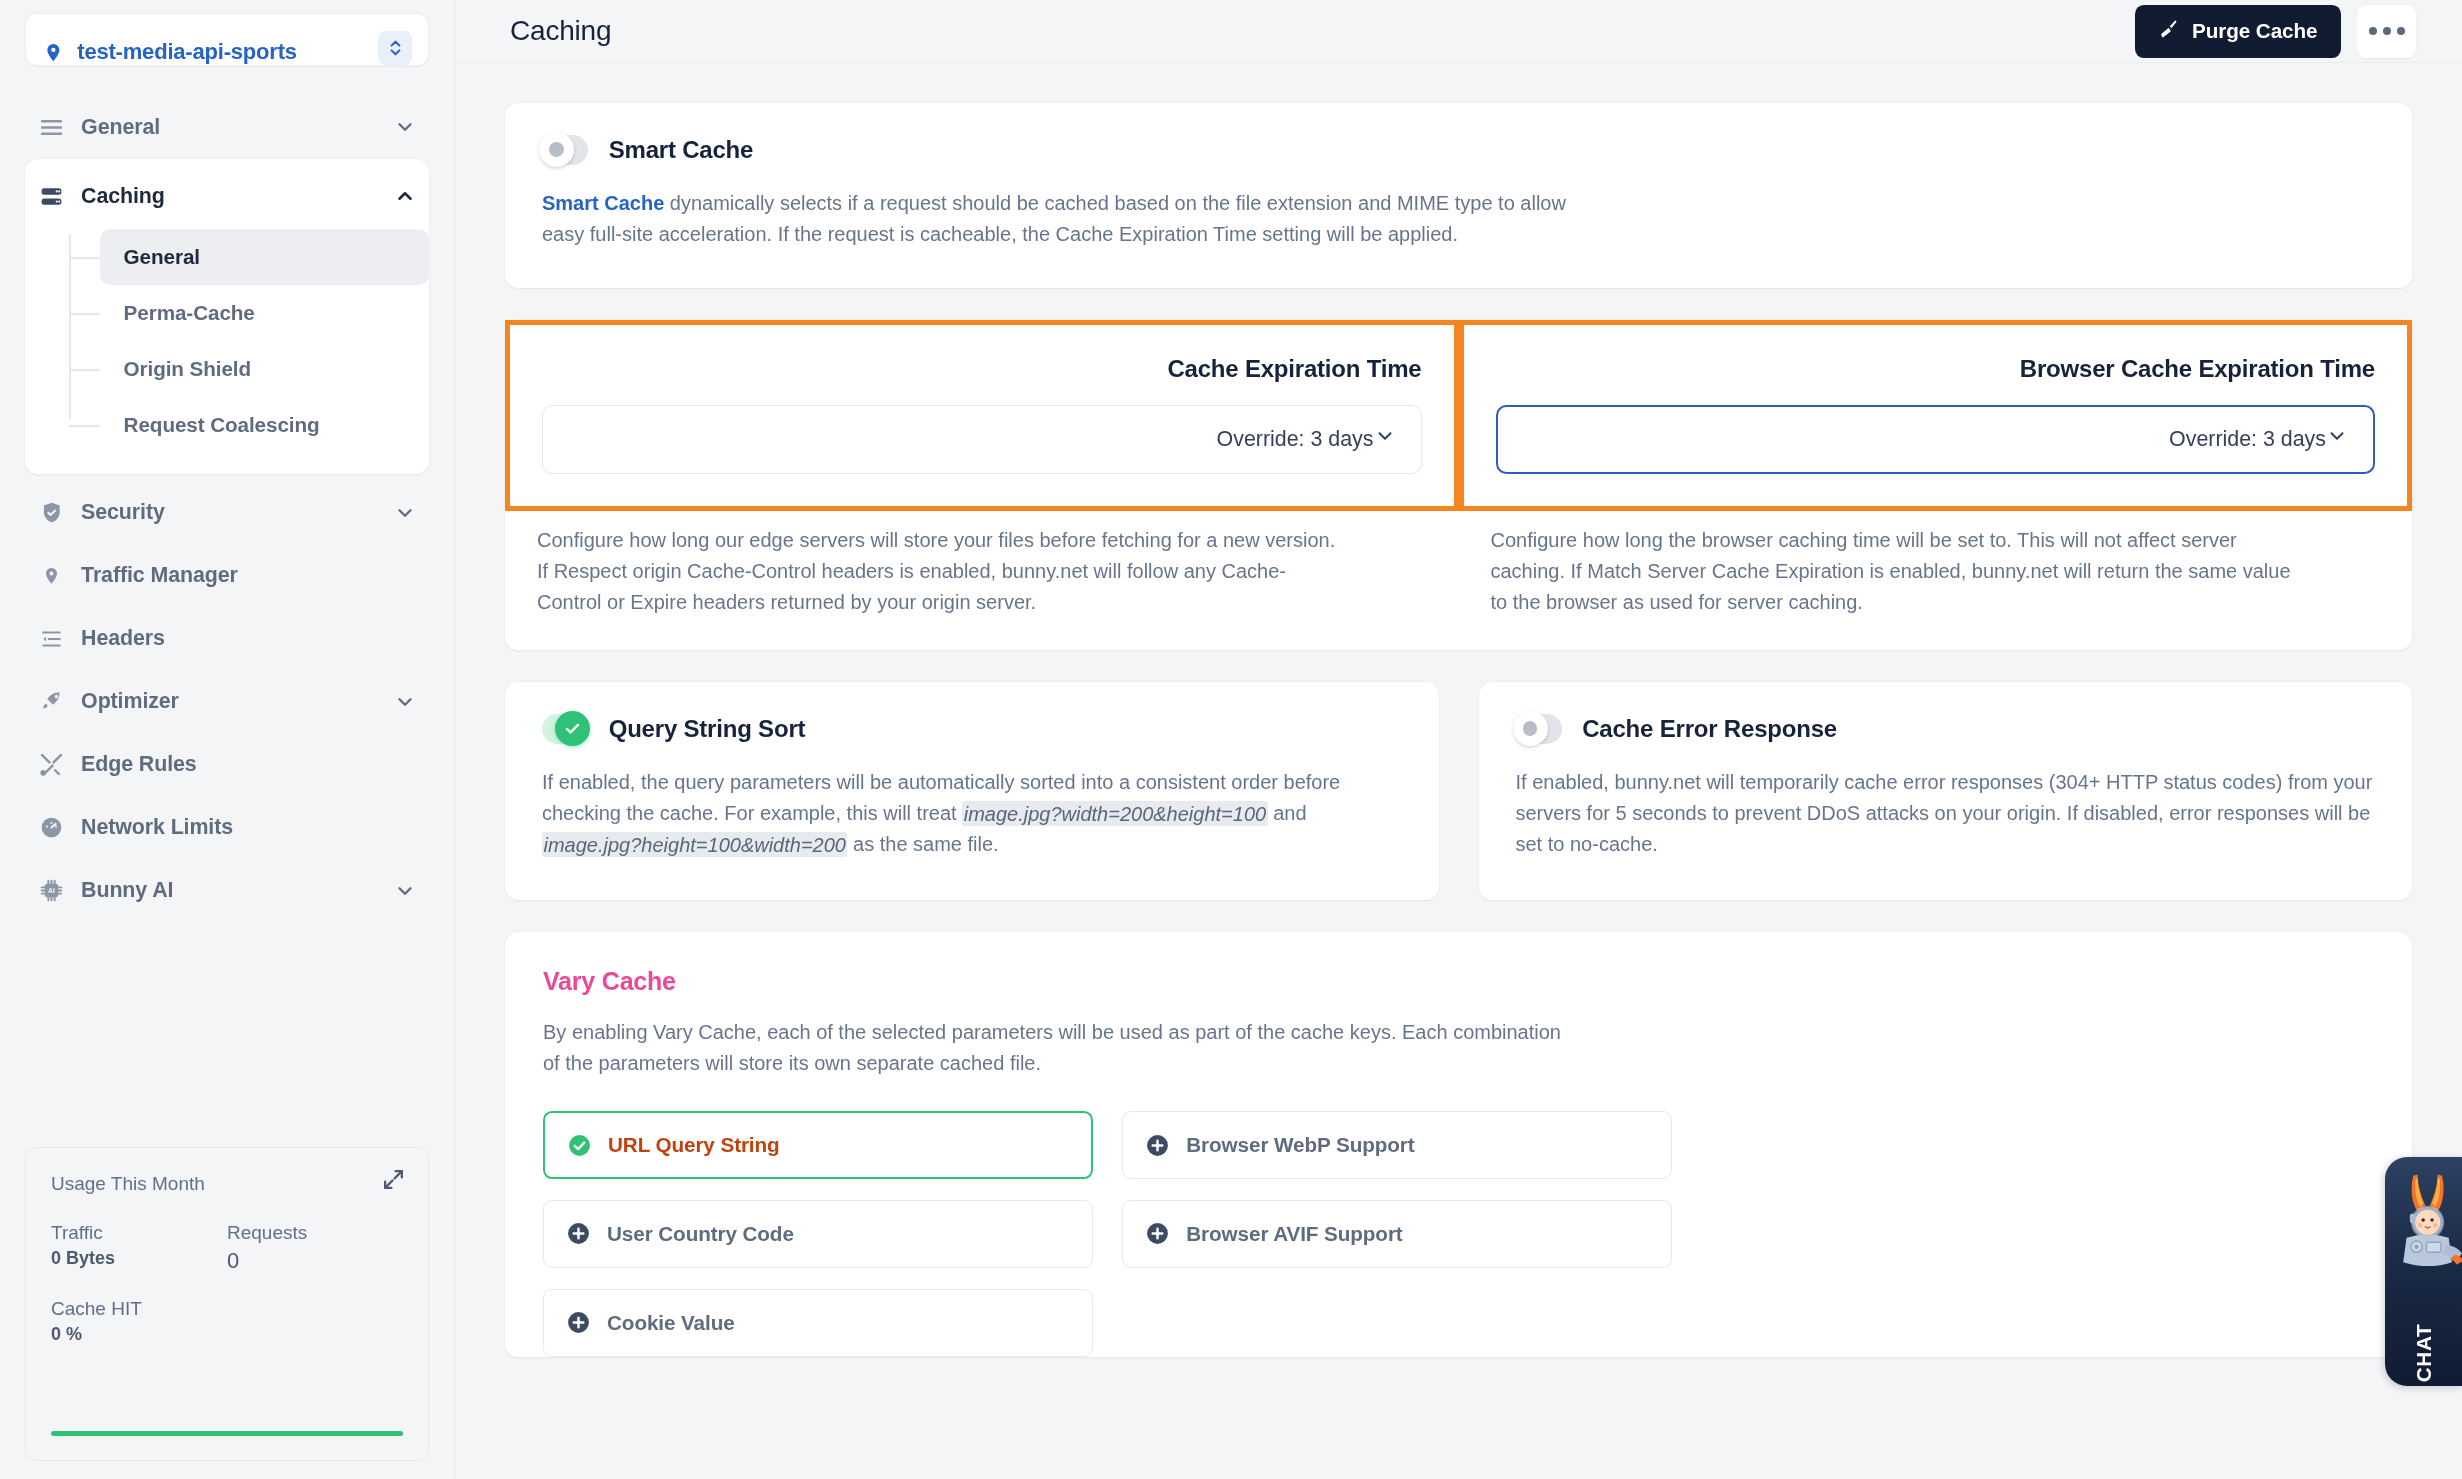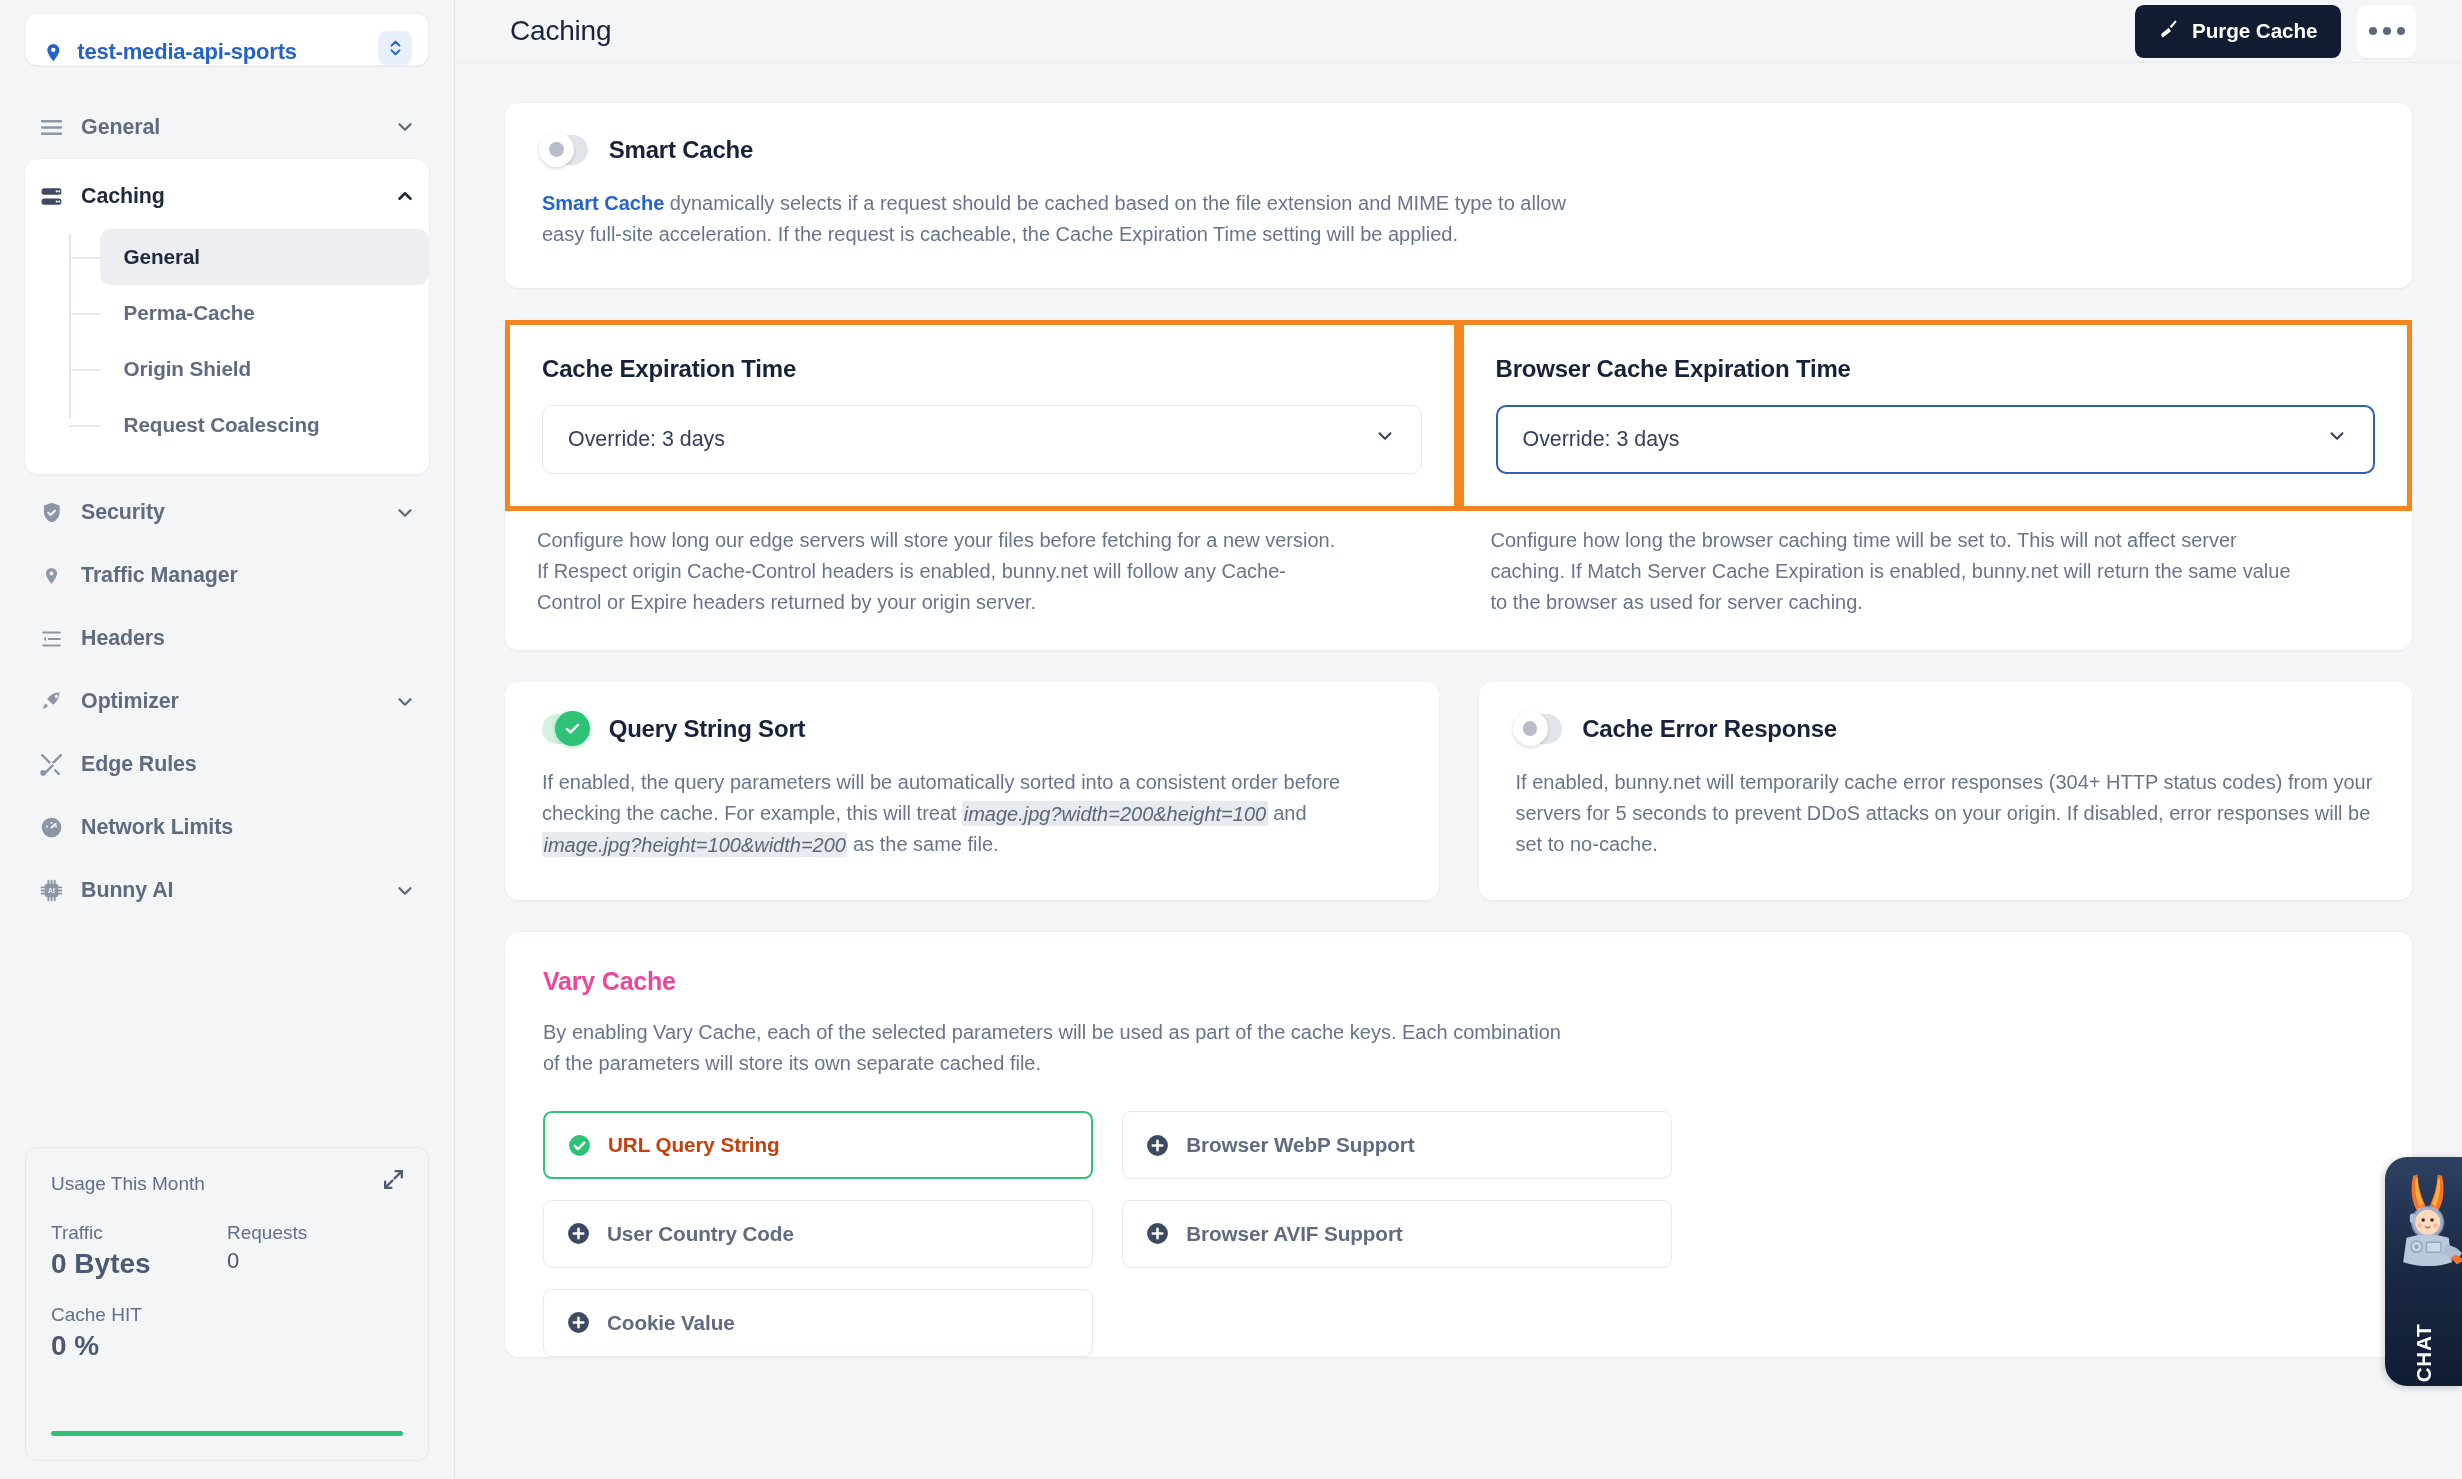--- a/index.html
+++ b/index.html
@@ -75,21 +75,21 @@
   .usage-card {
     position: absolute; left: 25px; right: 25px; bottom: 18px;
     background: #f4f5f7; border: 1.5px solid #e4e7eb; border-radius: 11.8px;
     height: 314px; padding: 25px 25px 0 25px;
   }
   .usage-title { font-size: 19px; color: #60708a; font-weight: 400; }
   .expand-icon { position: absolute; right: 20.7px; top: 19px; width: 26.6px; height: 26.6px; }
   .usage-grid { display: flex; margin-top: 26.6px; }
   .usage-col { width: 50%; }
   .usage-label { font-size: 19px; color: #60708a; font-weight: 400; margin-bottom: 4.4px; }
-  .usage-value { font-size: 28px; color: #4b5a70; font-weight: 700; }
+  .usage-value { font-size: 18px; color: #4b5a70; font-weight: 700; }
   .usage-value-light { font-size: 22px; color: #4b5a70; font-weight: 400; }
   .usage-block2 { margin-top: 23.6px; }
   .usage-bar {
     position: absolute; left: 25px; right: 25px; bottom: 23.6px;
     height: 5.2px; background: #2ec277; border-radius: 3px;
   }
 
   
   .main { flex: 1; height: 1479px; position: relative; overflow: hidden; background: #f4f5f7; }
   .topbar {
@@ -138,21 +138,21 @@
     background: #e7eaef; color: #5a6778; font-style: italic;
     padding: 1.5px 1.5px; border-radius: 2.2px;
   }
 
   .smart-card { padding: 32px 37px 38px 37px; }
   .smart-desc { margin-top: 23.6px; max-width: 1033px; }
 
   .exp-card { padding: 0; display: flex; }
   .exp-half { width: 50%; padding: 0; }
   .highlight-box { border: 5.2px solid #f5851f; }
-  .exp-inner { padding: 29.5px 32px 32px 32px; }
+  .exp-inner { padding: 29.5px 32px 32px 32px; text-align: right; }
   .exp-title { font-size: 24px; font-weight: 700; color: #16233a; letter-spacing: -0.2px; }
   .select {
     margin-top: 22px; height: 69px; border: 1.5px solid #e3e6ea; border-radius: 10.3px;
     display: flex; align-items: center; padding: 0 25px;
     font-size: 21.4px; color: #33415c; font-weight: 400; cursor: pointer; background: #fff;
   }
   .select.focused { border: 2.2px solid #2c5fb8; }
   .select .sel-val { flex: 1; }
   .exp-desc { padding: 14.8px 32px 32px 32px; max-width: 871px; }
 

